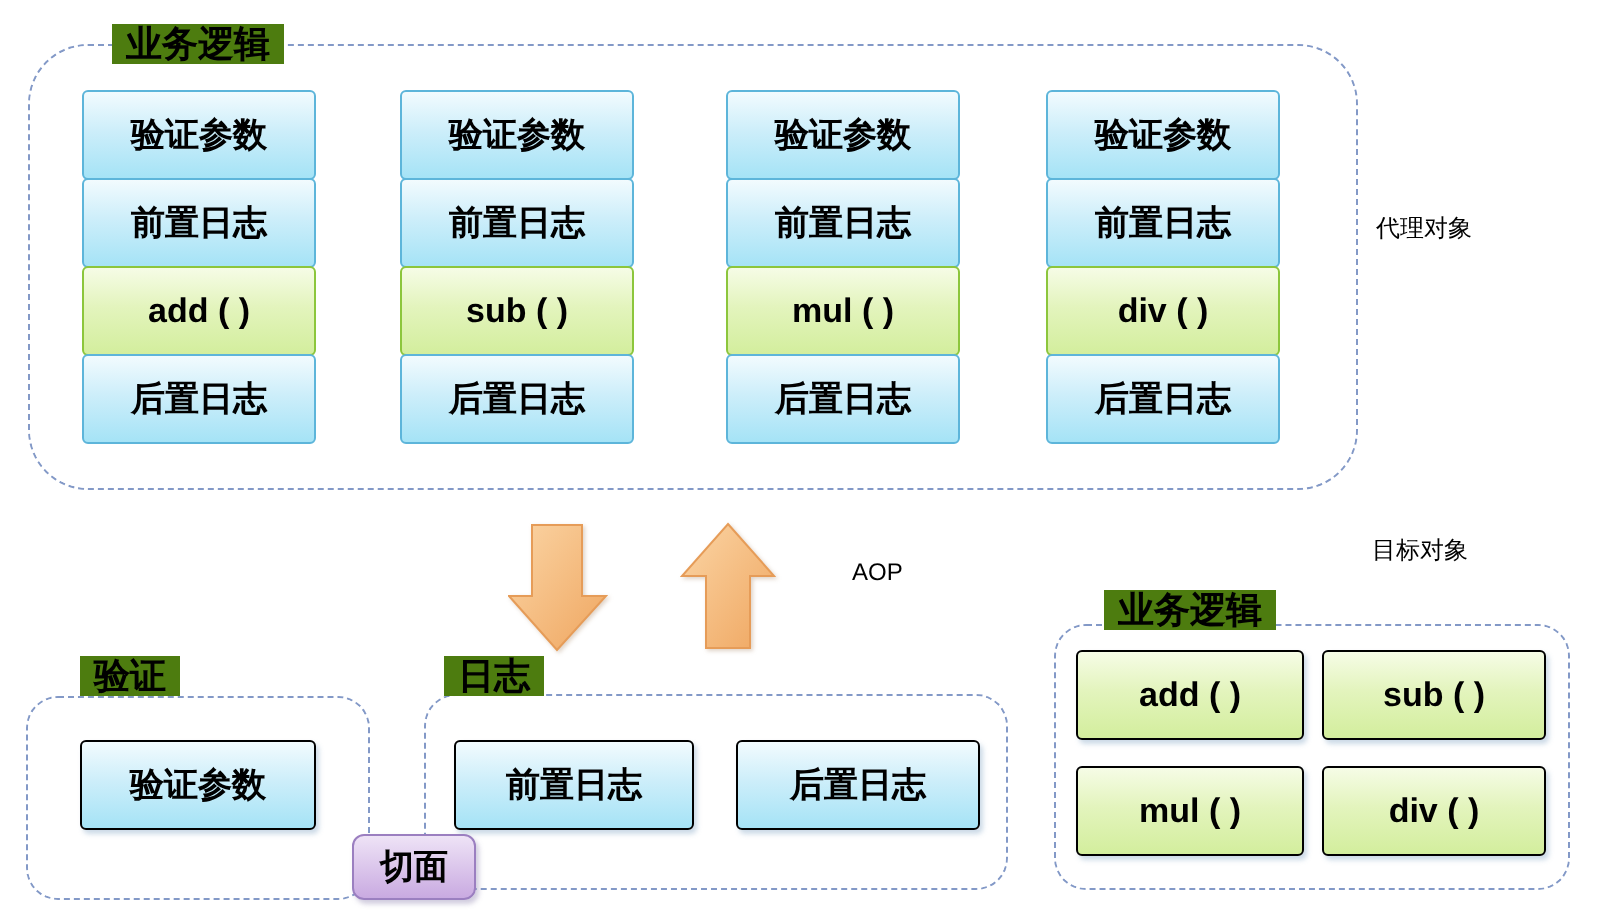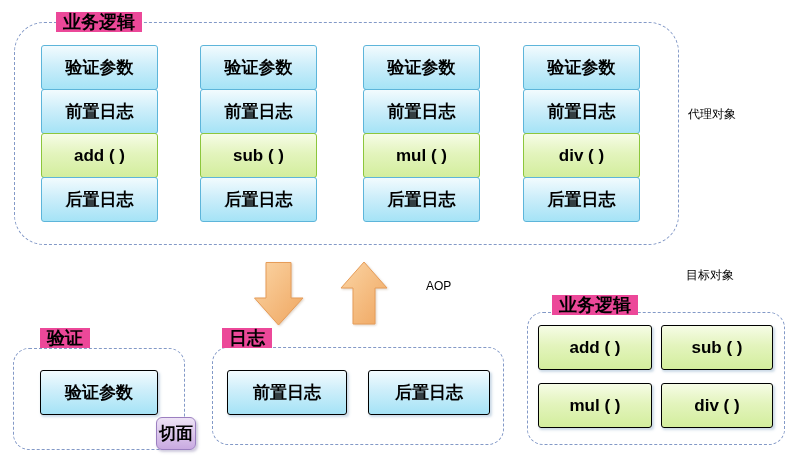--- a/index.html
+++ b/index.html
@@ -7,39 +7,39 @@
   .canvas{position:relative;width:801px;height:462px;background:#fff;overflow:hidden;}
 
   .dashed-box{position:absolute;border:1px dashed var(--dashed-border,#8399c7);background:transparent;}
   .proxy-box{left:14px;top:22px;width:663px;height:221px;border-radius:30px;}
   .validation-box{left:13px;top:348px;width:170px;height:100px;border-radius:16px;}
   .log-box{left:212px;top:347px;width:290px;height:96px;border-radius:16px;}
   .target-box{left:527px;top:312px;width:256px;height:131px;border-radius:16px;}
 
   .label{position:absolute;font-weight:bold;font-size:18px;line-height:20px;
          white-space:nowrap;z-index:3;}
-  .on-border{background:#ec4899;padding:0 7px;font-family:Liberation Serif, serif;}
+  .on-border{background:#4d7c0f;padding:0 7px;font-family:Liberation Serif, serif;}
 
   .col{position:absolute;top:45px;width:117px;z-index:2;}
   .cell{height:45px;margin-top:-1px;box-sizing:border-box;border:1px solid;
         border-radius:3px;display:flex;align-items:center;justify-content:center;
         font-size:17px;font-weight:bold;white-space:pre;}
   .col .cell:first-child{margin-top:0;}
 
   .blue{border-color:var(--blue-box-border,#5db5da);
         background:linear-gradient(180deg,var(--blue-box-top,#f2fbfe) 0%,#cdeefa 45%,var(--blue-box-bottom,#a5e3f6) 100%);font-family:Liberation Serif, serif;}
   .green{border-color:var(--green-box-border,#8cc63c);
          background:linear-gradient(180deg,var(--green-box-top,#f6fce6) 0%,#e3f4bd 45%,var(--green-box-bottom,#d3ee9d) 100%);}
 
   .box{position:absolute;box-sizing:border-box;border:1px solid;border-radius:3px;
        display:flex;align-items:center;justify-content:center;
        font-size:17px;font-weight:bold;white-space:pre;z-index:2;
        box-shadow:1.5px 2px 2.5px rgba(110,150,185,0.35);}
 
-  .aspect-box{position:absolute;left:156px;top:417px;width:40px;height:33px;
+  .aspect-box{position:absolute;left:176px;top:417px;width:62px;height:33px;
        box-sizing:border-box;border:1px solid var(--purple-box-border,#9b7fc0);border-radius:6px;
        display:flex;align-items:center;justify-content:center;font-size:17px;font-weight:bold;
        background:linear-gradient(180deg,var(--purple-box-top,#eee3f6) 0%,var(--purple-box-bottom,#c9aae1) 100%);
        box-shadow:1.5px 2px 2.5px rgba(120,110,160,0.35);z-index:6;}
 
   .arrow{position:absolute;z-index:2;filter:drop-shadow(1px 1.5px 1px rgba(150,110,70,0.3));}
   .free-label{position:absolute;font-weight:normal;font-size:12px;line-height:22px;white-space:nowrap;z-index:3;}
 </style>
 </head>
 <body>

